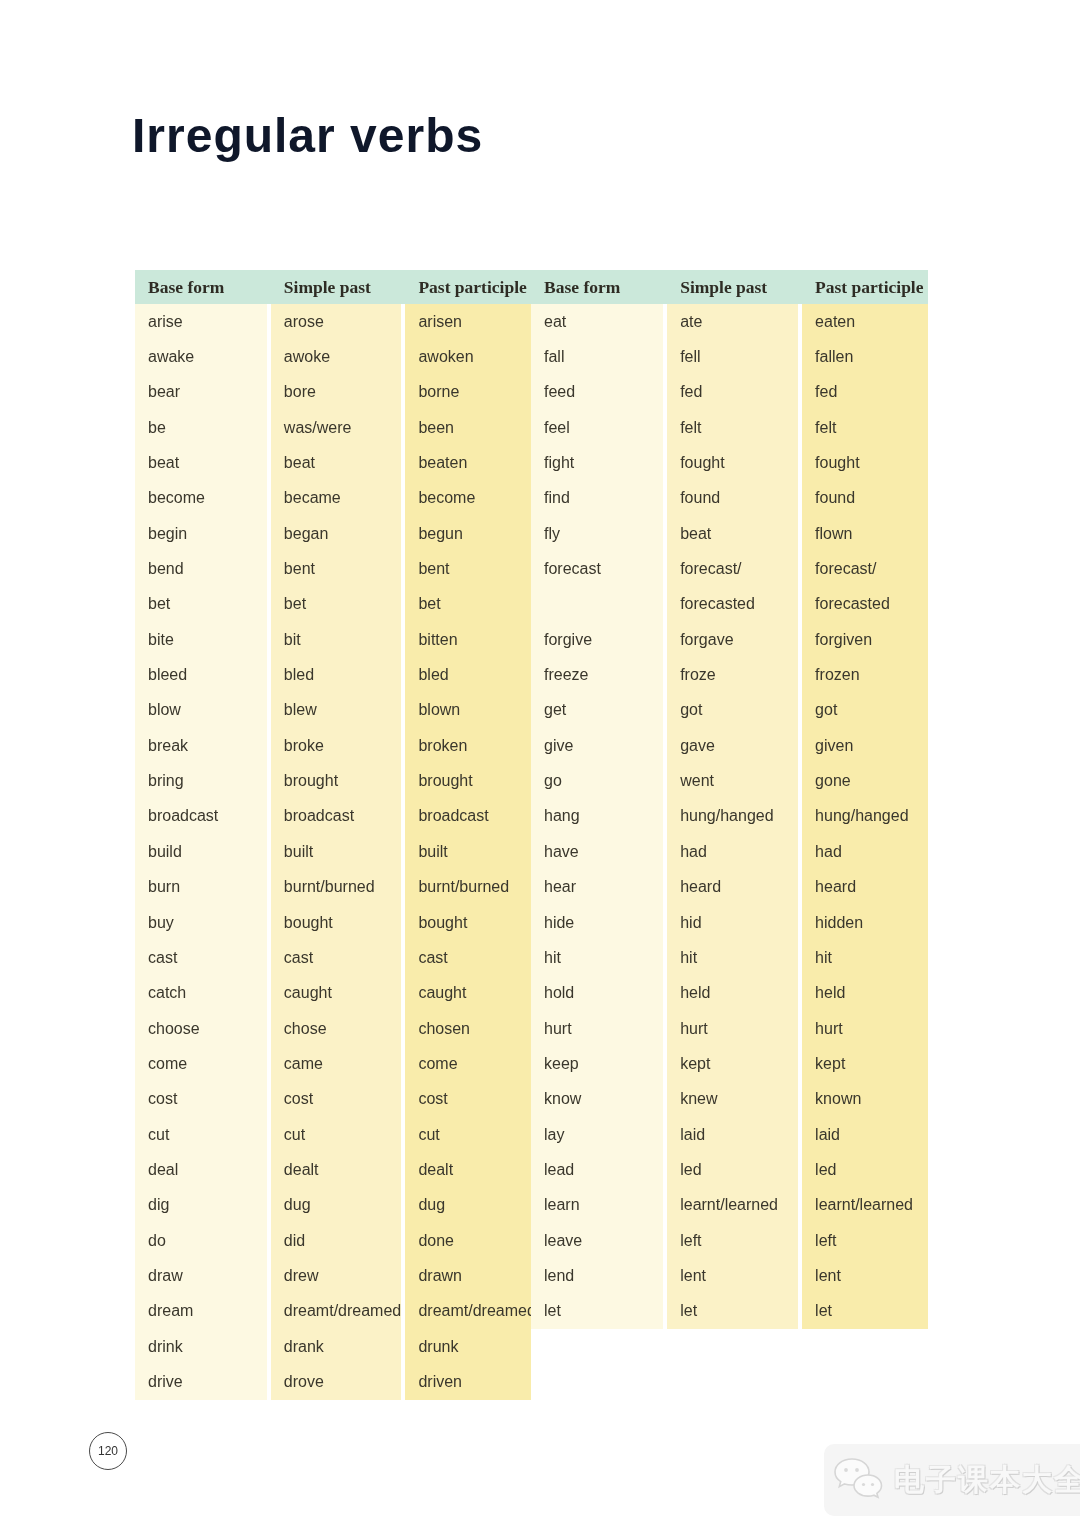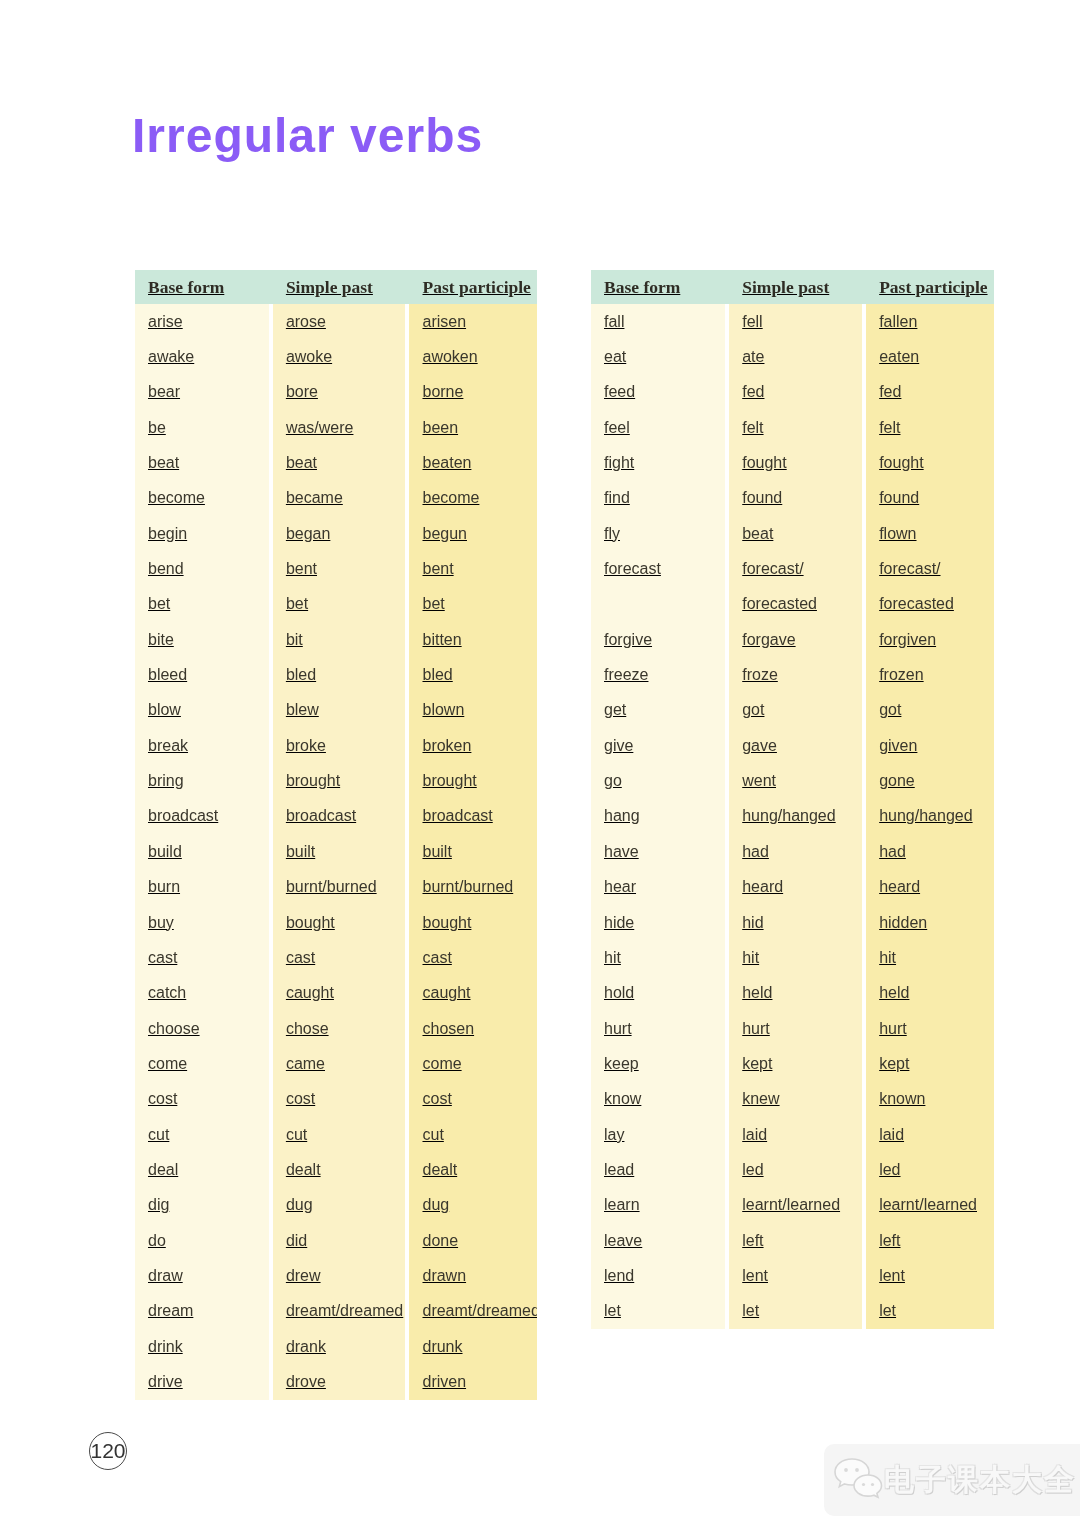--- a/index.html
+++ b/index.html
@@ -3,25 +3,25 @@
 <meta charset="utf-8">
 <style>
   html,body{margin:0;padding:0;}
   body{
     width:1080px;height:1526px;position:relative;background:#ffffff;
     font-family:"Liberation Sans", sans-serif;overflow:hidden;
   }
   .page-title{
     position:absolute;left:132px;top:108px;margin:0;
     font-size:48px;font-weight:800;letter-spacing:1px;
-    color:#8b5cf6;font-family:"Liberation Sans", sans-serif;
+    color:#0f172a;font-family:"Liberation Sans", sans-serif;
   }
   .tables-wrap{
-    position:absolute;left:135px;top:270px;width:859px;
-    display:flex;justify-content:space-between;text-decoration:underline;
+    position:absolute;left:135px;top:270px;width:793px;
+    display:flex;justify-content:space-between;
   }
   .vtable{width:402px;}
   .vtable.right{width:403px;}
   .vrow{
     display:grid;grid-template-columns:1.05fr 1.04fr 1fr;column-gap:4px;
     height:35.35px;background:#ffffff;
   }
   .vrow.vhead{
     height:34px;background:#cbe8da;column-gap:4px;
   }
@@ -35,26 +35,26 @@
     font-size:17.5px;color:#2e2c24;
   }
   .vcell.c0{background:#fdf9e2;}
   .vcell.c1{background:#fbf2c7;}
   .vcell.c2{background:#f9ecab;}
   .vhead .vcell.c0,.vhead .vcell.c1,.vhead .vcell.c2{background:transparent;}
   .page-number{
     position:absolute;left:89px;top:1432px;width:36px;height:36px;
     border:1.6px solid #4a4a4a;border-radius:50%;
     display:flex;align-items:center;justify-content:center;
-    font-size:21px;color:#333;background:#fff;
+    font-size:12px;color:#333;background:#fff;
   }
   .watermark{
     position:absolute;right:0;top:1444px;width:256px;height:72px;
     background:#f5f5f5;border-radius:10px 0 0 10px;
-    display:flex;align-items:center;gap:0;padding-left:8px;
+    display:flex;align-items:center;gap:10px;padding-left:8px;
     box-sizing:border-box;
   }
   .wm-logo{width:52px;height:46px;flex:0 0 auto;}
   .wm-text{
     font-size:30px;font-weight:bold;letter-spacing:2px;
     color:#f8f8f8;
     text-shadow:1px 1px 0 #cfcfcf, -1px -1px 0 #e6e6e6, 1px -1px 0 #dddddd, -1px 1px 0 #dddddd;
     font-family:"Liberation Sans", sans-serif;white-space:nowrap;
   }
 </style>
@@ -226,28 +226,28 @@
         <div class="vcell c2">driven</div>
       </div>
     </div>
   <div class="vtable right" id="table-right">
       <div class="vrow vhead">
         <div class="vcell c0">Base form</div>
         <div class="vcell c1">Simple past</div>
         <div class="vcell c2">Past participle</div>
       </div>
       <div class="vrow">
+        <div class="vcell c0">eat</div>
+        <div class="vcell c1">ate</div>
+        <div class="vcell c2">eaten</div>
+      </div>
+      <div class="vrow">
         <div class="vcell c0">fall</div>
         <div class="vcell c1">fell</div>
         <div class="vcell c2">fallen</div>
-      </div>
-      <div class="vrow">
-        <div class="vcell c0">eat</div>
-        <div class="vcell c1">ate</div>
-        <div class="vcell c2">eaten</div>
       </div>
       <div class="vrow">
         <div class="vcell c0">feed</div>
         <div class="vcell c1">fed</div>
         <div class="vcell c2">fed</div>
       </div>
       <div class="vrow">
         <div class="vcell c0">feel</div>
         <div class="vcell c1">felt</div>
         <div class="vcell c2">felt</div>

